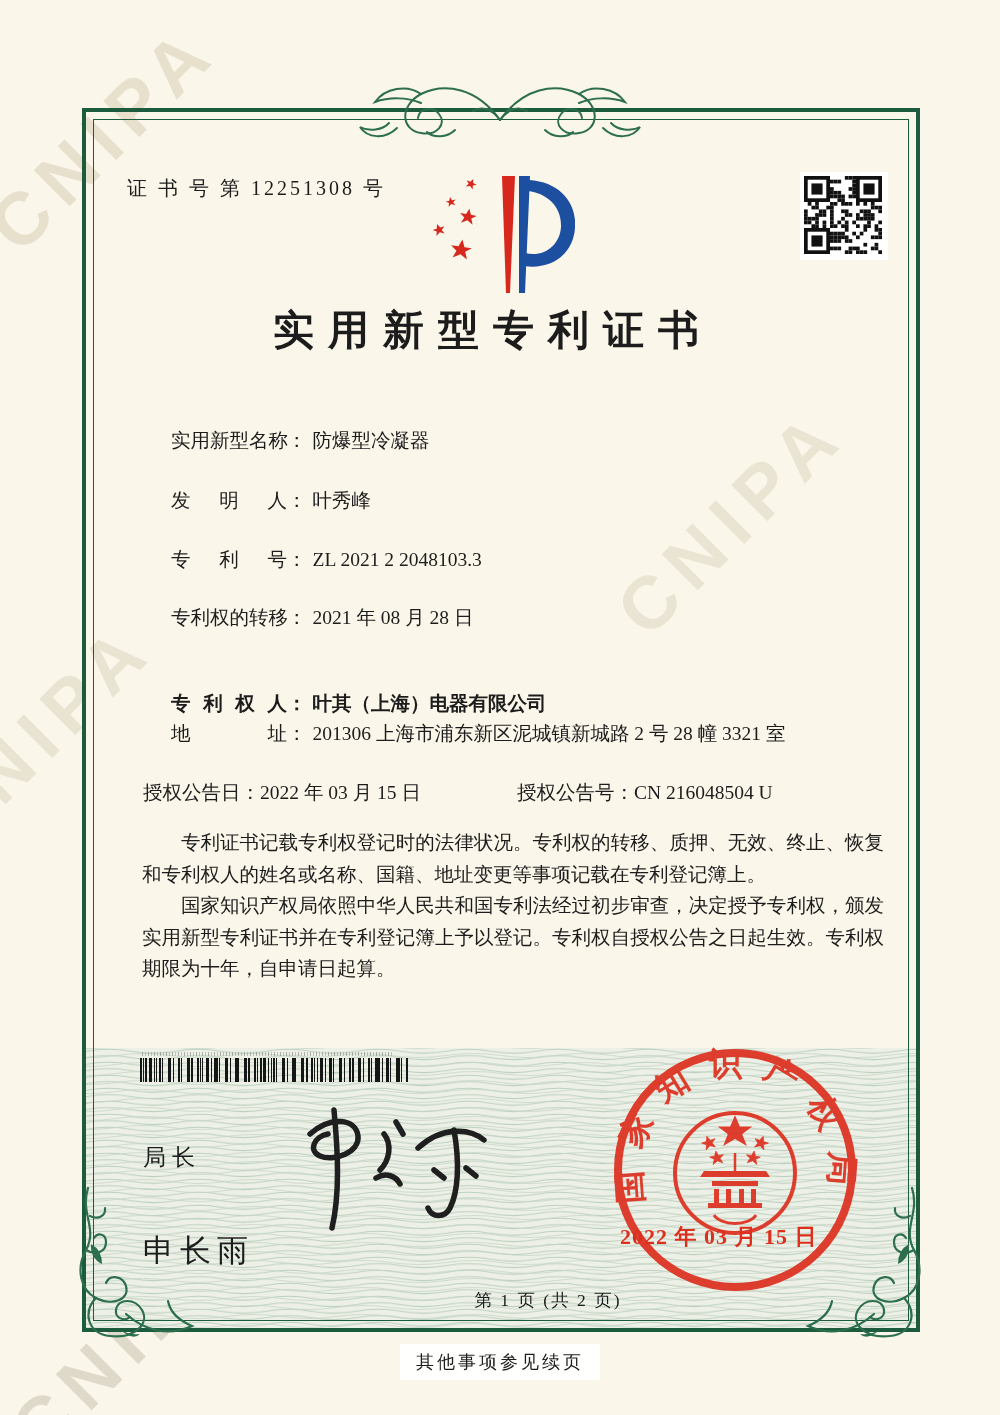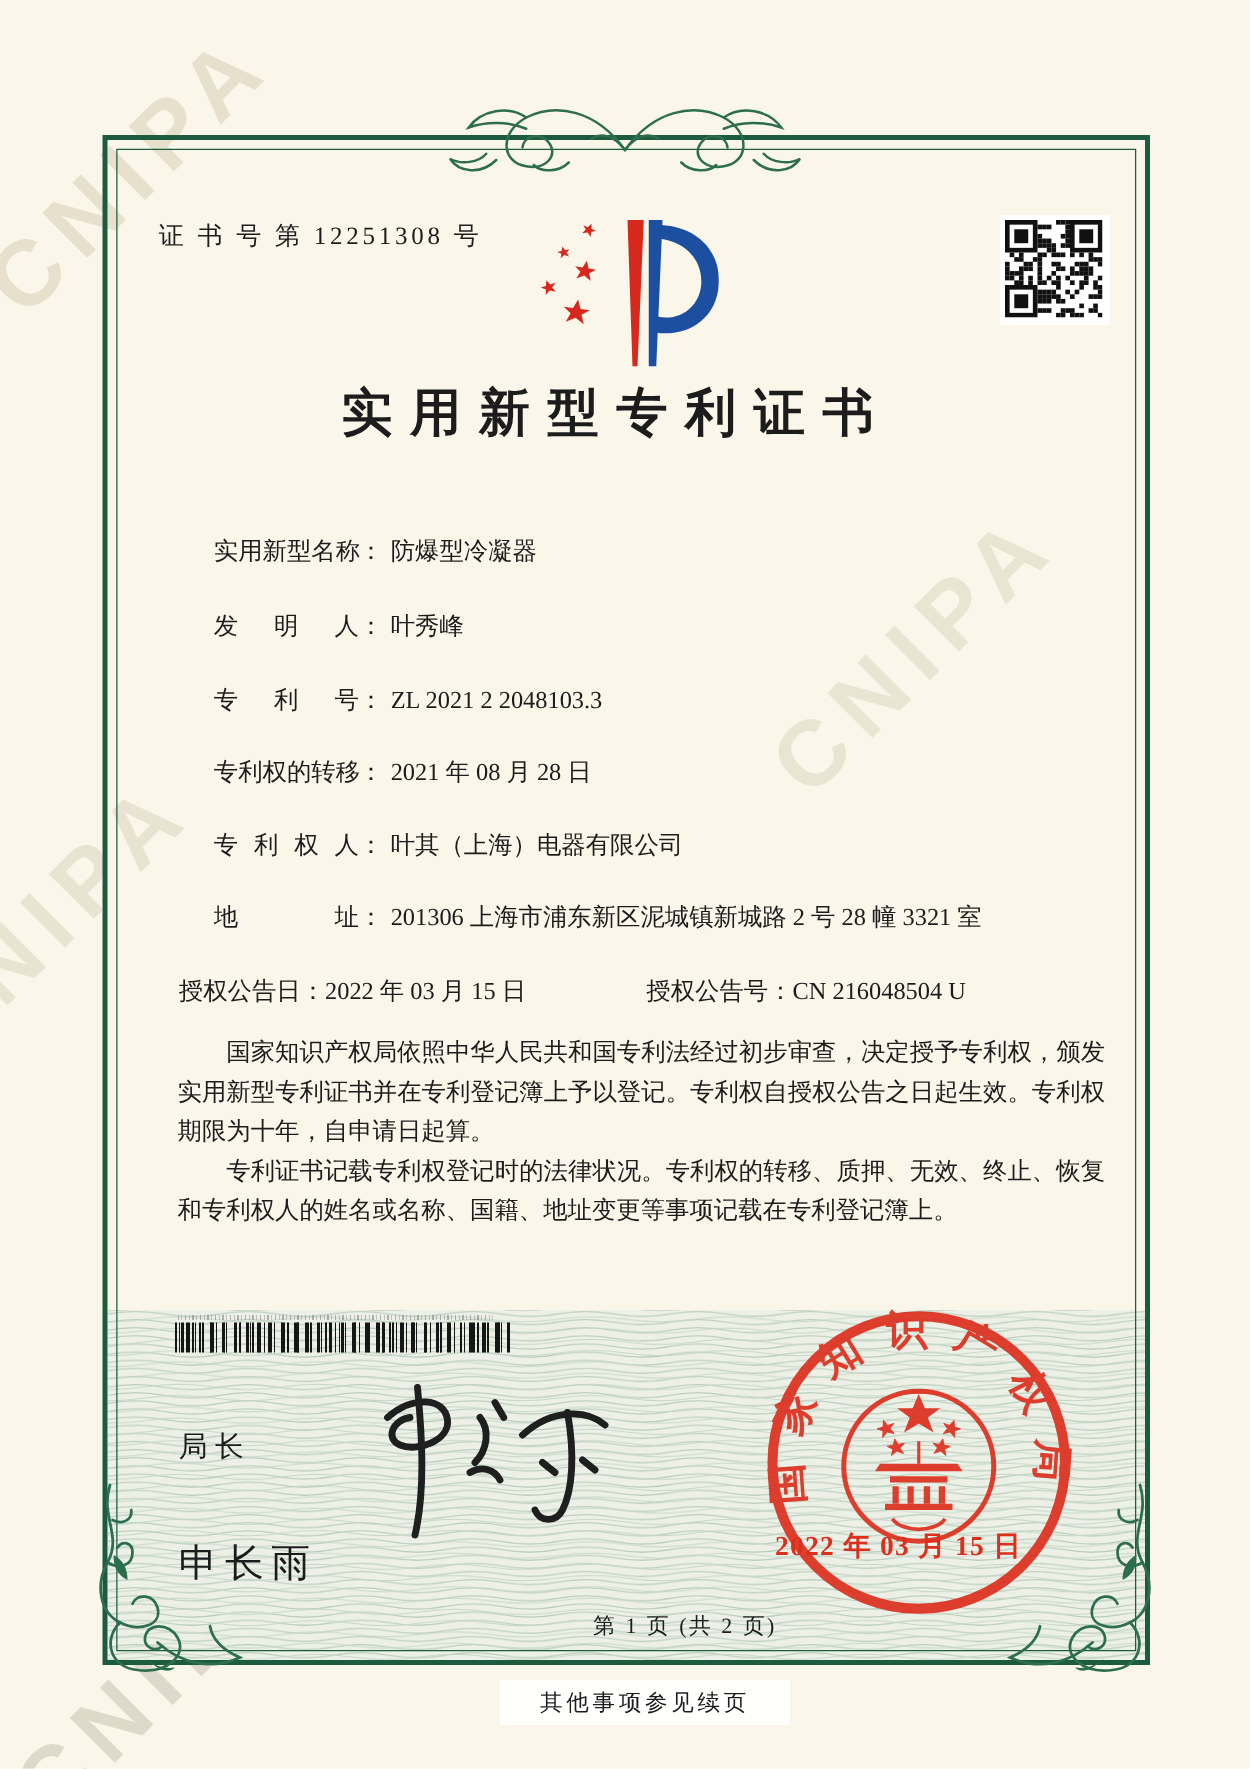--- a/index.html
+++ b/index.html
@@ -40,42 +40,42 @@
   .cert-no{position:absolute; left:127px; top:175px; font-size:20px; letter-spacing:3px;}
   .qr-wrap{position:absolute; left:800px; top:172px; width:88px; height:88px; background:#fff; padding:4px; box-sizing:border-box;}
   .logo{position:absolute; left:425px; top:172px;}
   .title{
     position:absolute; left:0; top:303px; width:972px; text-align:center;
     font-size:41px; font-weight:bold; letter-spacing:14px; padding-left:14px; box-sizing:border-box;
   }
   .fields{position:absolute; left:143px; top:0; width:760px; font-size:19.5px;}
   .frow{position:absolute; white-space:nowrap;margin-left:28px;}
   .frow.r1{top:427px;} .frow.r2{top:487px;} .frow.r3{top:546px;}
-  .frow.r4{top:604px;} .frow.r5{top:662px;} .frow.r6{top:720px;}
+  .frow.r4{top:604px;} .frow.r5{top:690px;font-weight:bold;} .frow.r6{top:720px;}
   .flabel{display:inline-block; width:116px; text-align:justify; text-align-last:justify; vertical-align:top;}
   .fcolon{display:inline-block; margin-right:6px;}
   .grant-row{position:absolute; left:143px; top:779px; width:760px; font-size:19.5px; white-space:nowrap;}
   .grant-no{position:absolute; left:374px; top:0; white-space:nowrap;}
   .paras{position:absolute; left:142px; top:827px; width:742px; font-size:19.5px; line-height:31.5px; text-align:justify;}
   .paras p{margin:0; text-indent:2em;}
   
   .barcode-mini{position:absolute; left:142px; top:1052px; width:252px; height:4px; opacity:.55;
     background:repeating-linear-gradient(90deg,#777 0 1px,transparent 1px 3px,#999 3px 4px,transparent 4px 6px);}
   .barcode{position:absolute; left:140px; top:1058px; width:268px; height:24px;
     background:
       repeating-linear-gradient(90deg,#161616 0 2px,transparent 2px 3px,#161616 3px 4px,transparent 4px 9px,#161616 9px 12px,transparent 12px 14px,#161616 14px 15px,transparent 15px 19px),
       repeating-linear-gradient(90deg,transparent 0 5px,#161616 5px 7px,transparent 7px 16px,#161616 16px 17px,transparent 17px 23px);}
   .director-title{position:absolute; left:143px; top:1142px; font-family:"Liberation Sans","DejaVu Sans",sans-serif; font-size:23px; letter-spacing:6px;}
   .director-name{position:absolute; left:143px; top:1230px; font-family:"Liberation Sans","DejaVu Sans",sans-serif; font-size:31px; letter-spacing:6px;}
   .signature{position:absolute; left:272px; top:1100px;}
   .seal{position:absolute; left:610px; top:1045px; opacity:.92;}
   .seal-date{position:absolute; left:620px; top:1222px; font-size:22px; font-weight:bold; color:var(--seal); letter-spacing:1px; white-space:nowrap;}
   .page-indicator{position:absolute; left:0; top:1288px; width:1000px; text-align:center; font-size:17.5px; letter-spacing:2px;padding-left:48px;}
   .continuation{position:absolute; left:400px; top:1344px; font-size:18px; letter-spacing:3px;
-    background:rgba(255,255,255,0.92); padding:6px 32px;}
+    background:rgba(255,255,255,0.92); padding:6px 16px;}
 </style>
 </head>
 <body>
 
 <div class="page">
 
   <div class="wm wm1">CNIPA</div>
   <div class="wm wm2">CNIPA</div>
   <div class="wm wm3">CNIPA</div>
   <div class="wm wm4">CNIPA</div>
@@ -338,22 +338,22 @@
     </div>
 
     <div class="grant-row">
       <span>授权公告日</span><span>：</span><span>2022 年 03 月 15 日</span>
       <span class="grant-no">
         <span>授权公告号</span><span>：</span><span>CN 216048504 U</span>
       </span>
     </div>
 
     <div class="paras">
+      <p>专利证书记载专利权登记时的法律状况。专利权的转移、质押、无效、终止、恢复和专利权人的姓名或名称、国籍、地址变更等事项记载在专利登记簿上。</p>
       <p>国家知识产权局依照中华人民共和国专利法经过初步审查，决定授予专利权，颁发实用新型专利证书并在专利登记簿上予以登记。专利权自授权公告之日起生效。专利权期限为十年，自申请日起算。</p>
-      <p>专利证书记载专利权登记时的法律状况。专利权的转移、质押、无效、终止、恢复和专利权人的姓名或名称、国籍、地址变更等事项记载在专利登记簿上。</p>
     </div>
 
     <div class="barcode-mini"></div>
     <div class="barcode"></div>
 
     <div class="director-title">局长</div>
     <div class="director-name">申长雨</div>
 
     <svg class="signature" width="220" height="135" viewBox="0 0 220 135">
       <g fill="none" stroke="#1f1f1f" stroke-width="5.5" stroke-linecap="round" stroke-linejoin="round">

